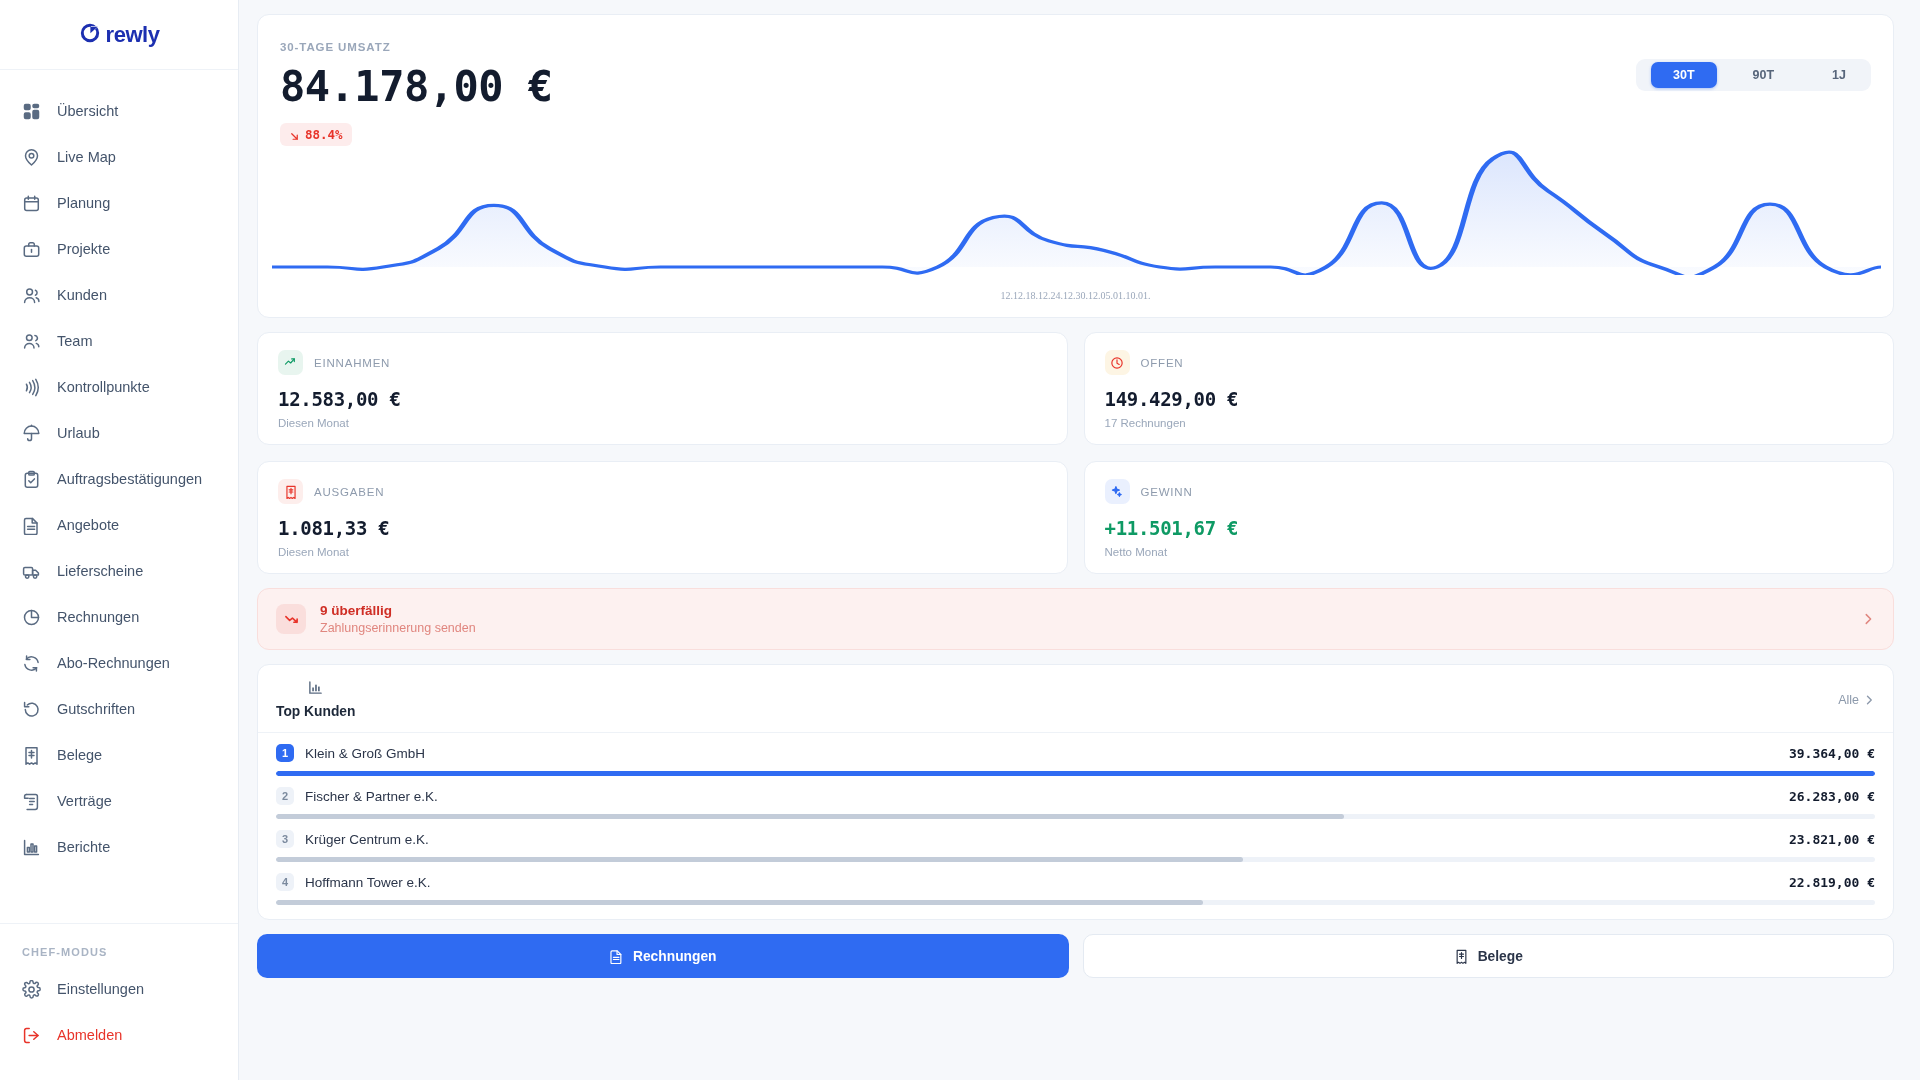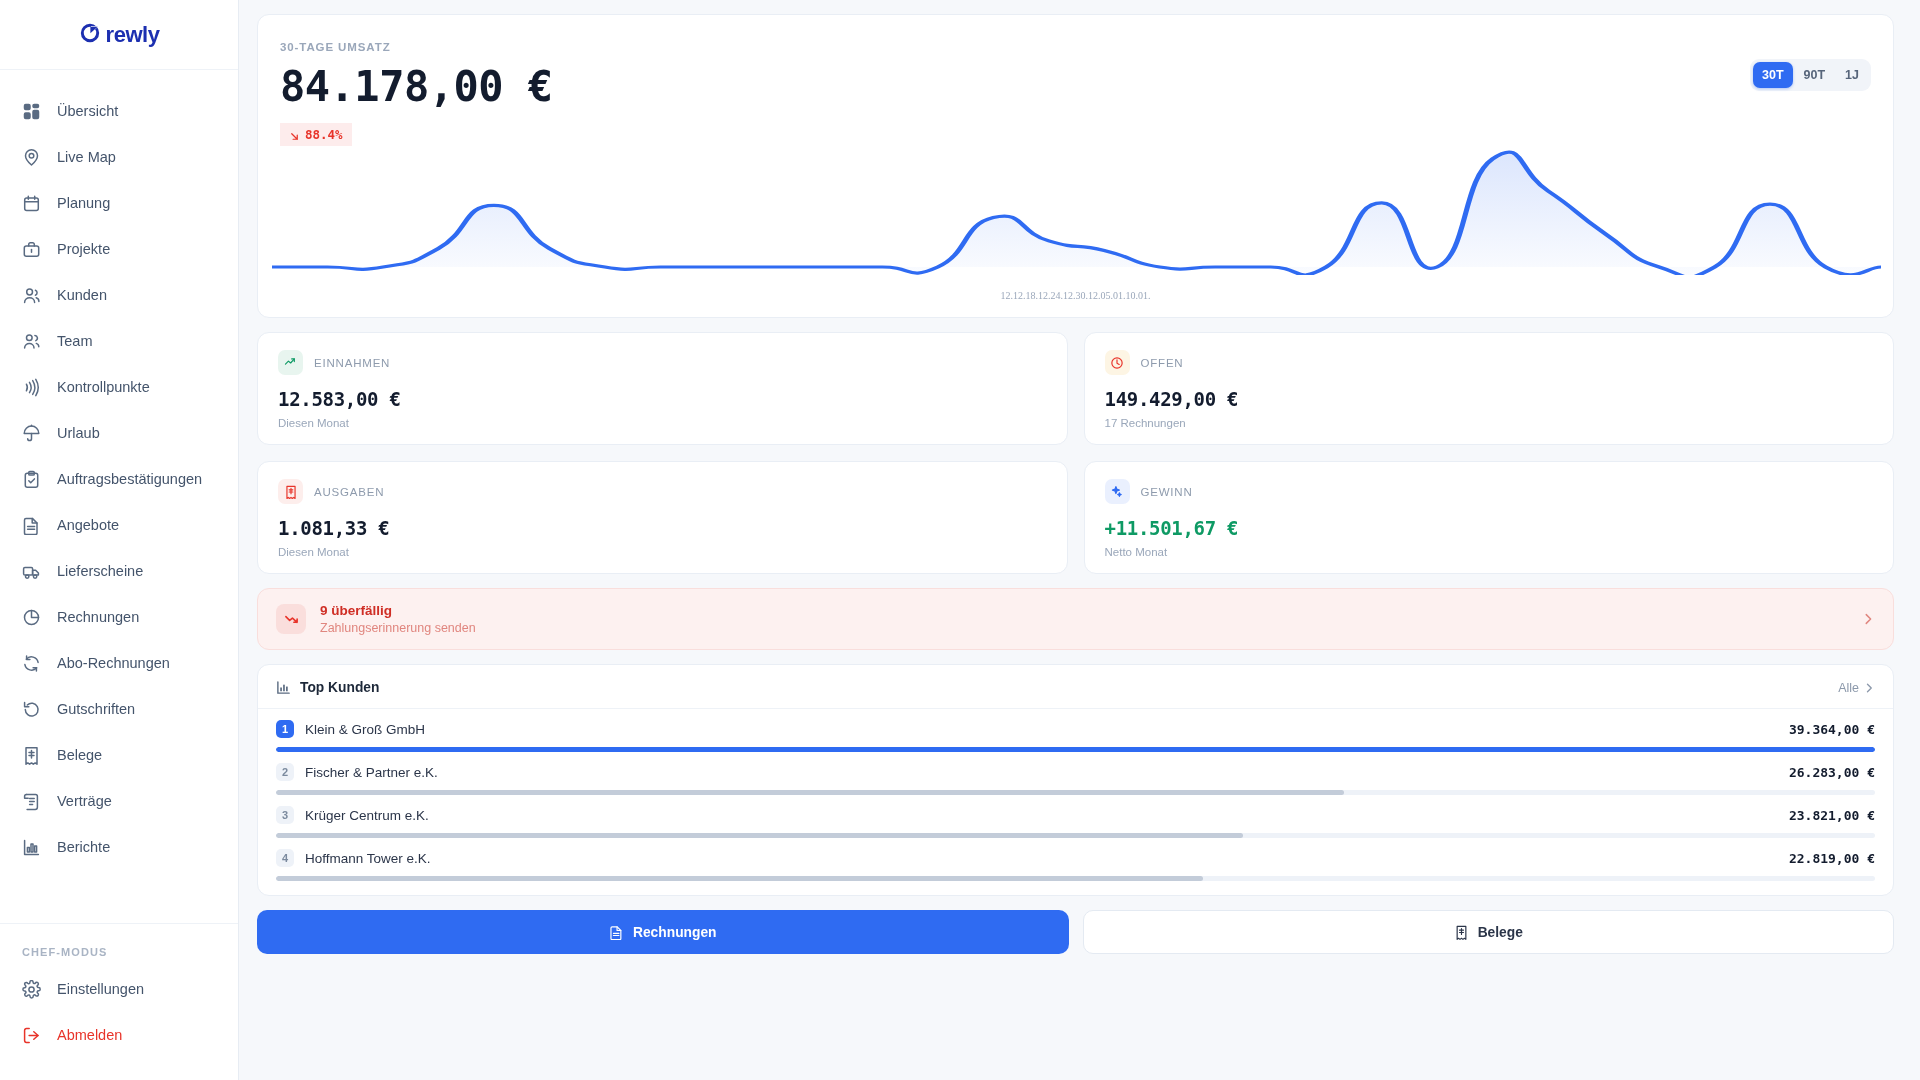--- a/index.html
+++ b/index.html
@@ -56,31 +56,32 @@
   
   .hero { position: relative; height: 304px; padding: 26px 22px 0 22px; }
   .hero-label { font-size: 11.5px; letter-spacing: 0.9px; color: #9aa7ba; font-weight: 600; }
   .hero-value {
     font-family: "DejaVu Sans Mono", monospace;
     font-size: 42px; font-weight: 700; color: #131c2e; margin-top: 9px; letter-spacing: -0.5px;
   }
   .hero-badge {
     display: inline-flex; align-items: flex-end; gap: 5px;
     margin-top: 12px; background: #fdecec; color: #e8342a;
-    font-size: 12.5px; font-weight: 700; border-radius: 0; padding: 4px 9px;
+    font-size: 12.5px; font-weight: 700; border-radius: 6px; padding: 4px 9px;
     font-family: "DejaVu Sans Mono", monospace;
   }
   .range-toggle {
     position: absolute; top: 44px; right: 22px;
     background: #f1f4f9; border-radius: 9px; padding: 3px; display: flex; gap: 2px;
   }
   .range-btn {
     font-size: 12.5px; font-weight: 700; color: #57657b;
-    padding: 6px 9px; border-radius: 7px; cursor: pointer; background: transparent; border: none;
+    padding: 6px 22px; border-radius: 7px; cursor: pointer; background: transparent; border: none;
     font-family: "Liberation Sans", sans-serif;
+    margin-left: 12px;
   }
   .range-btn.active { background: #2f6bf2; color: #fff; box-shadow: 0 1px 3px rgba(47,107,242,.35); }
   .spark-wrap { position: absolute; left: 14px; right: 12px; bottom: 42px; height: 130px; }
   .spark-wrap svg { width: 100%; height: 100%; display: block; }
   .axis {
     position: absolute; left: 22px; right: 22px; bottom: 16px;
     display: flex; justify-content: center;
     font-size: 10px; color: #9aa7ba; font-family: Liberation Serif, serif;
   }
 
@@ -116,21 +117,21 @@
   .alert-sub { font-size: 12.5px; color: #e0867f; margin-top: 3px; }
   .alert-chev { color: #e0867f; display:flex; }
   .alert-chev svg { width: 14px; height: 14px; }
 
   
   .top { margin-top: 14px; padding: 0 0 14px 0; }
   .top-head {
     display: flex; align-items: center; justify-content: space-between;
     padding: 15px 18px 13px 18px; border-bottom: 1px solid #eef2f7;
   }
-  .top-head-l { display: flex; align-items: center; gap: 9px; }
+  .top-head-l { display: flex; align-items: center; gap: 9px; flex-direction: column; }
   .top-head-l svg { width: 15px; height: 15px; color: #5b6b81; }
   .top-title { font-size: 13.8px; font-weight: 700; color: #1d2839; }
   .top-all { display: flex; align-items: center; gap: 4px; font-size: 12.5px; color: #8c99ab; cursor: pointer; }
   .top-all svg { width: 12px; height: 12px; }
   .cust-row { padding: 11px 18px 0 18px; }
   .cust-line { display: flex; align-items: center; gap: 11px; }
   .rank {
     width: 18px; height: 18px; border-radius: 5px; flex: none;
     font-size: 11px; font-weight: 700;
     display: flex; align-items: center; justify-content: center;

